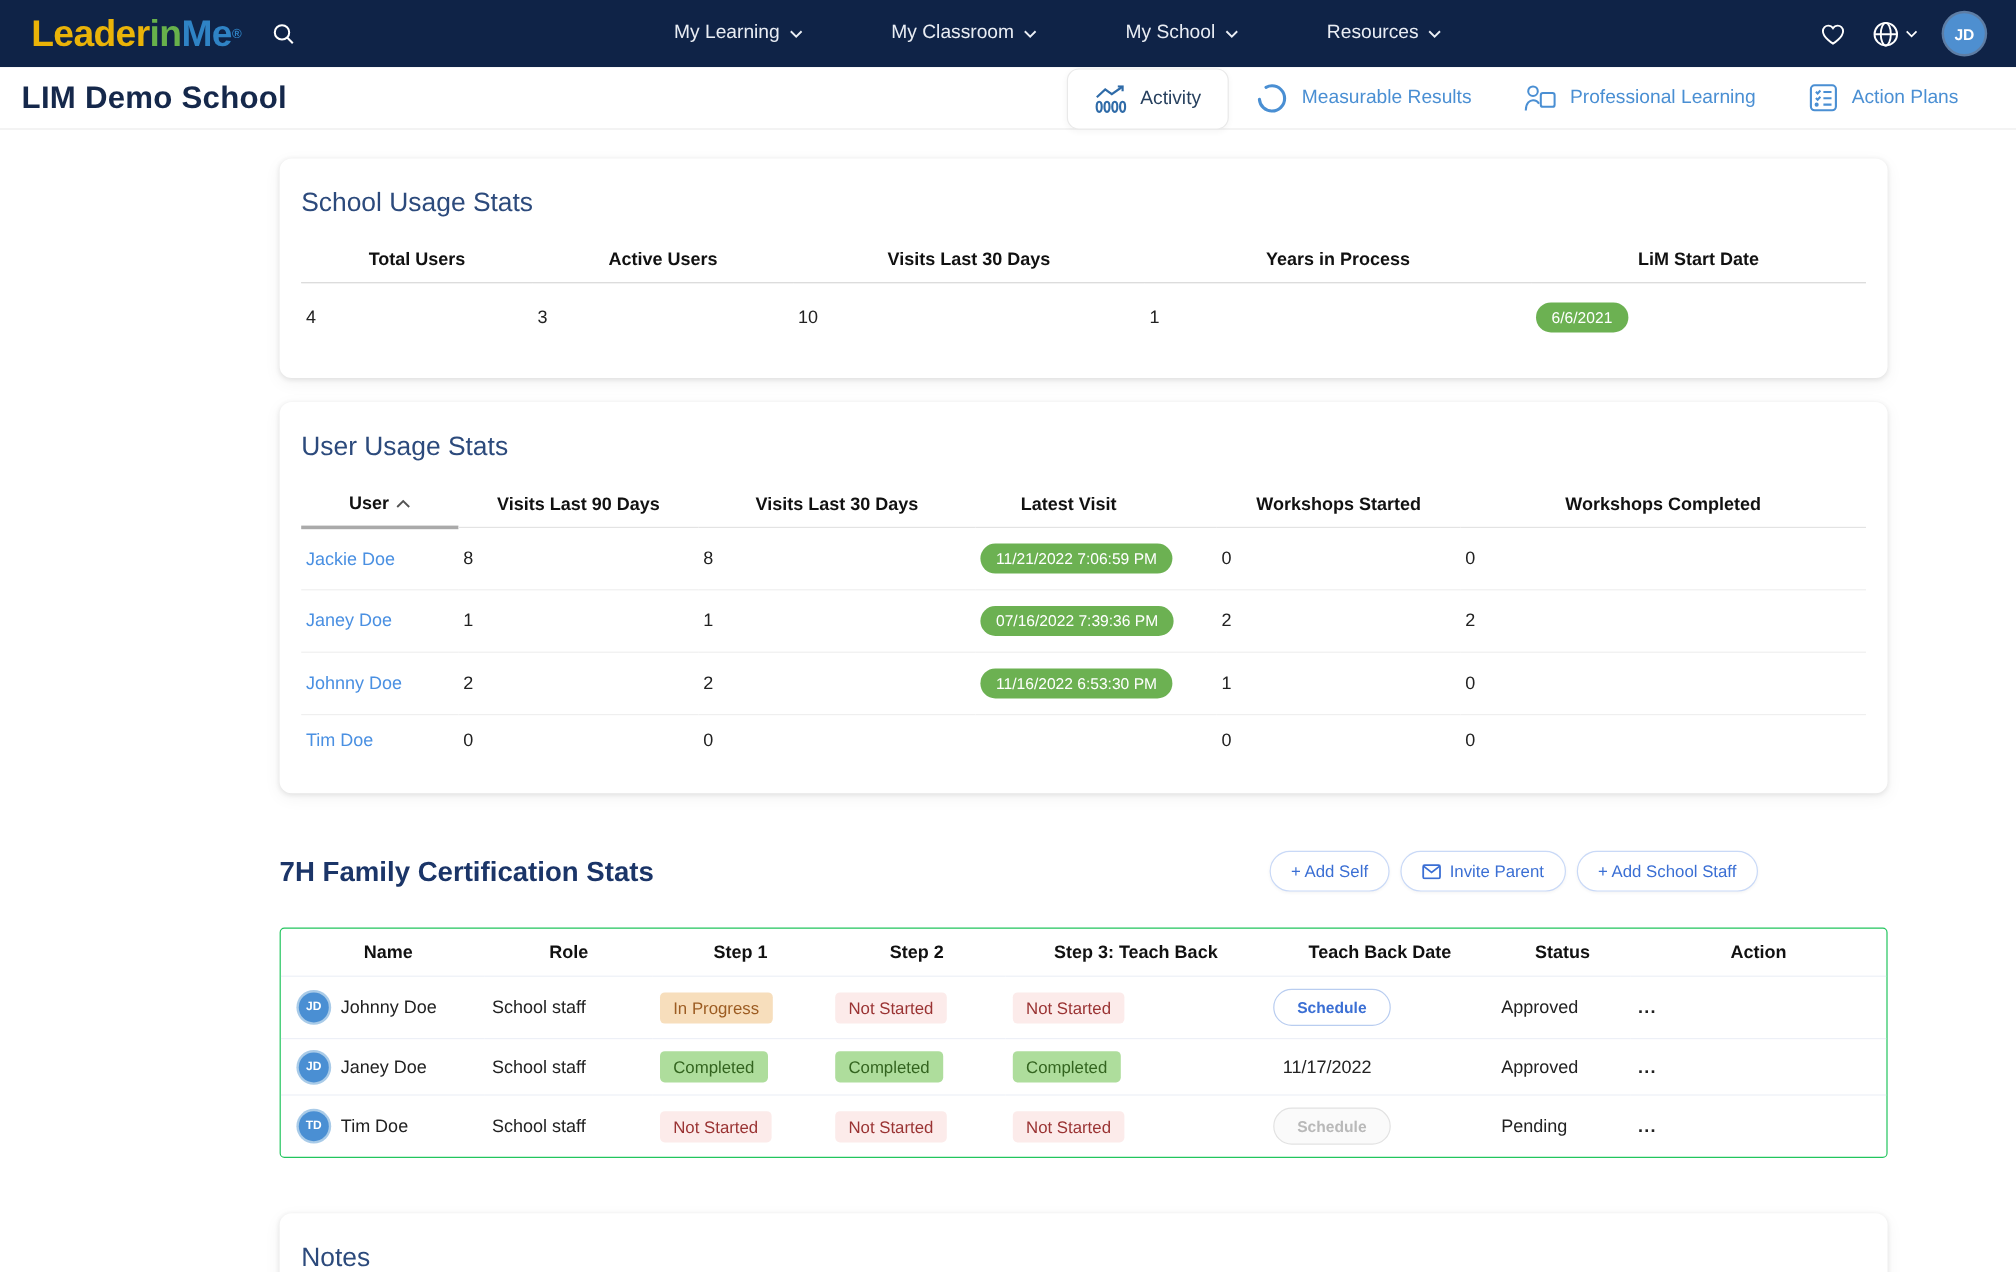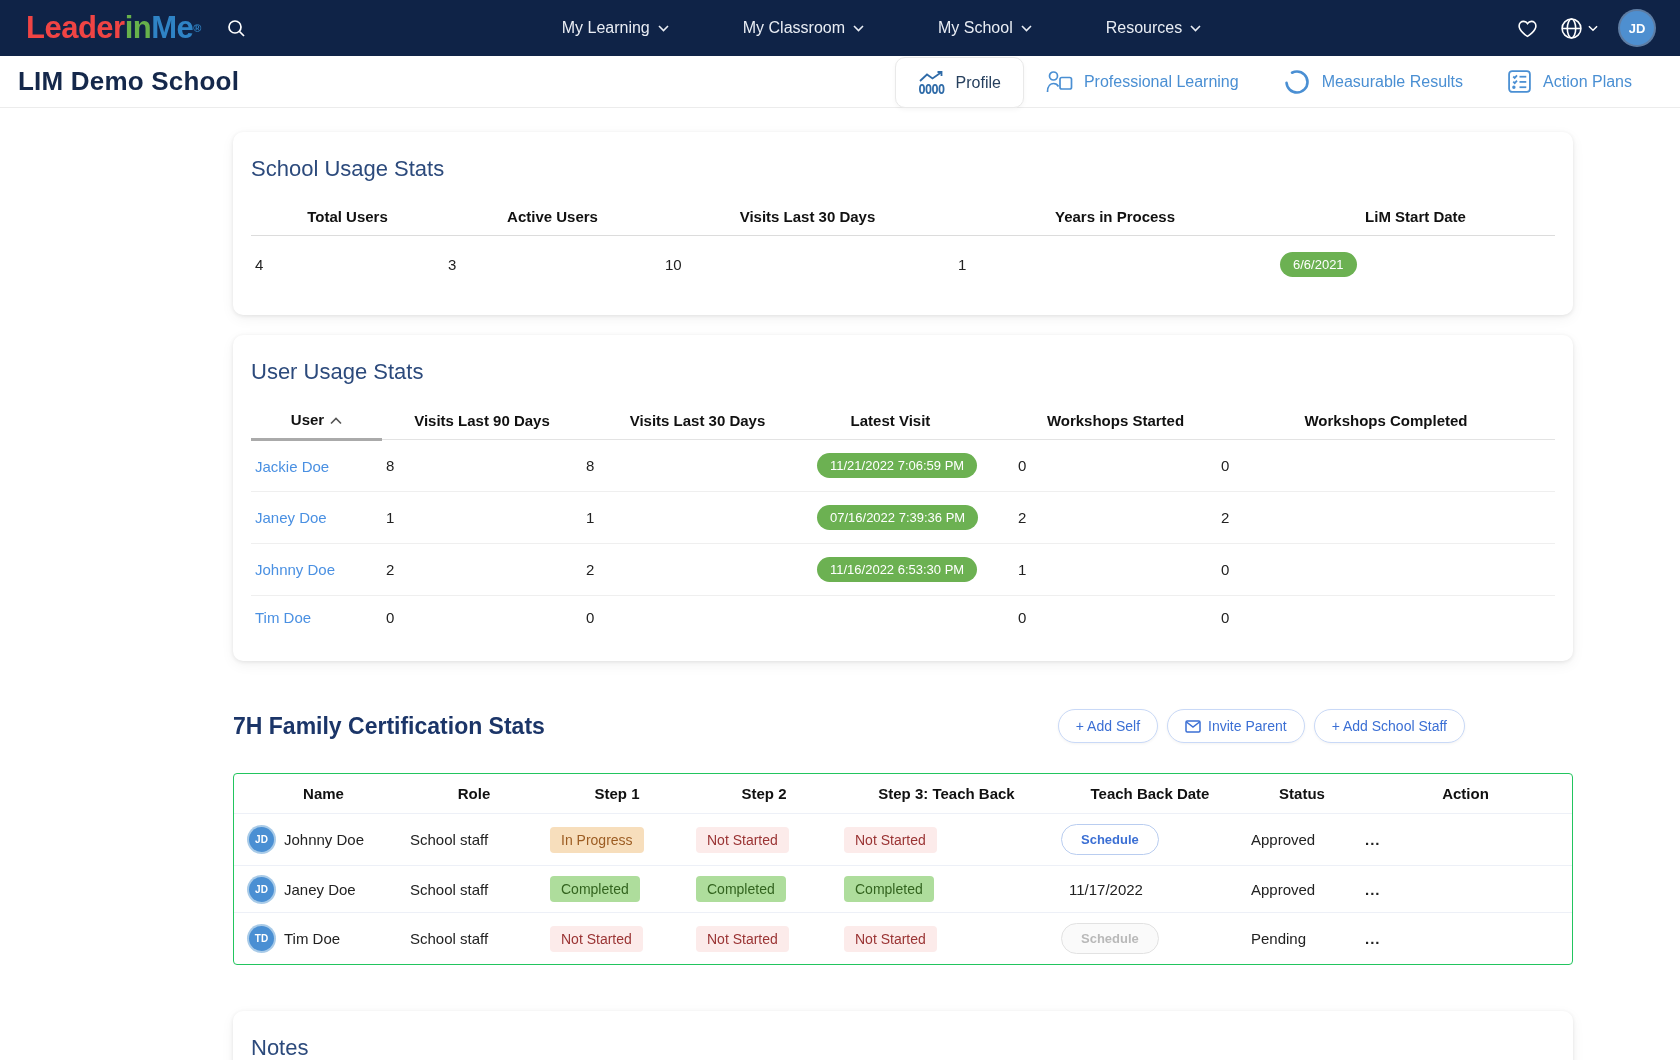--- a/index.html
+++ b/index.html
@@ -2,21 +2,21 @@
 <html><head>
 <meta charset="utf-8">
 <style>
   * { box-sizing: border-box; margin: 0; padding: 0; }
   html, body { width: 1680px; height: 1060px; overflow: hidden; background: #ffffff;
     font-family: "Liberation Sans", sans-serif; color: #1d1d1f; }
 
   
   .navbar { height: 56px; background: #0f2347; display: flex; align-items: center; padding: 0 26px; }
   .logo { font-size: 31px; font-weight: 700; letter-spacing: -0.5px; cursor: pointer; white-space: nowrap; }
-  .lg-red   { color: #ef4444; }
+  .lg-red   { color: #eab308; }
   .lg-green { color: #67b14b; }
   .lg-blue  { color: #2f83c5; }
   .lg-reg   { color: #2f83c5; font-size: 11px; vertical-align: 6px; }
   .nav-search { background: none; border: none; color: #fff; margin-left: 26px; cursor: pointer; display:flex; align-items:center; }
   .nav-center { flex: 1; display: flex; justify-content: center; gap: 74px; }
   .nav-item { color: #e9edf4; font-size: 16px; display: flex; align-items: center; gap: 8px; cursor: pointer; }
   .nav-right { display: flex; align-items: center; gap: 22px; color: #fff; }
   .icon-btn { background: none; border: none; color: #fff; cursor: pointer; display: flex; align-items: center; gap: 5px; }
   .nav-avatar { width: 34px; height: 34px; border-radius: 50%; background: #4e8fd0;
     box-shadow: 0 0 0 2px rgba(160,200,240,.55); color: #fff; font-size: 13px; font-weight: 700;
@@ -155,35 +155,35 @@
   <div class="tabs">
     <div class="tab active">
       <svg width="27" height="24" viewBox="0 0 27 24" fill="none" stroke="currentColor" stroke-width="1.8">
         <path d="M2 10 L9 3.5 L14.5 7.5 L23 1.5"></path>
         <path d="M19.5 1 h4 v4"></path>
         <ellipse cx="4" cy="18" rx="2.1" ry="4.2"></ellipse>
         <ellipse cx="10.5" cy="18" rx="2.1" ry="4.2"></ellipse>
         <ellipse cx="17" cy="18" rx="2.1" ry="4.2"></ellipse>
         <ellipse cx="23.5" cy="18" rx="2.1" ry="4.2"></ellipse>
       </svg>
-      <span class="tab-label">Profile</span>
+      <span class="tab-label">Activity</span>
+    </div>
+    <div class="tab">
+      <svg width="28" height="28" viewBox="0 0 28 28" fill="none" stroke="currentColor" stroke-width="2.6">
+        <circle cx="14" cy="14" r="10.5" stroke-dasharray="54 12" stroke-dashoffset="22" stroke-linecap="round"></circle>
+      </svg>
+      <span class="tab-label">Measurable Results</span>
     </div>
     <div class="tab">
       <svg width="27" height="23" viewBox="0 0 27 23" fill="none" stroke="currentColor" stroke-width="1.7">
         <circle cx="7.5" cy="6" r="4"></circle>
         <path d="M1.5 22 C1.5 15.5 5 13.5 7.5 13.5 C9.5 13.5 11.5 14.5 12.5 16.5"></path>
         <rect x="14" y="7.5" width="11.5" height="11.5" rx="1.8"></rect>
       </svg>
       <span class="tab-label">Professional Learning</span>
-    </div>
-    <div class="tab">
-      <svg width="28" height="28" viewBox="0 0 28 28" fill="none" stroke="currentColor" stroke-width="2.6">
-        <circle cx="14" cy="14" r="10.5" stroke-dasharray="54 12" stroke-dashoffset="22" stroke-linecap="round"></circle>
-      </svg>
-      <span class="tab-label">Measurable Results</span>
     </div>
     <div class="tab">
       <svg width="25" height="25" viewBox="0 0 24 24" fill="none" stroke="currentColor" stroke-width="1.7">
         <rect x="2" y="2" width="20" height="20" rx="3"></rect>
         <path d="M6 7.2 L7.4 8.6 L9.6 6.2"></path>
           <line x1="12" y1="7.4" x2="18.5" y2="7.4"></line>
         <path d="M6 12.2 L7.4 13.6 L9.6 11.2"></path>
           <line x1="12" y1="12.4" x2="18.5" y2="12.4"></line>
         <circle cx="6.6" cy="17.5" r="0.8" fill="currentColor"></circle>
           <line x1="12" y1="17.5" x2="18.5" y2="17.5"></line>

